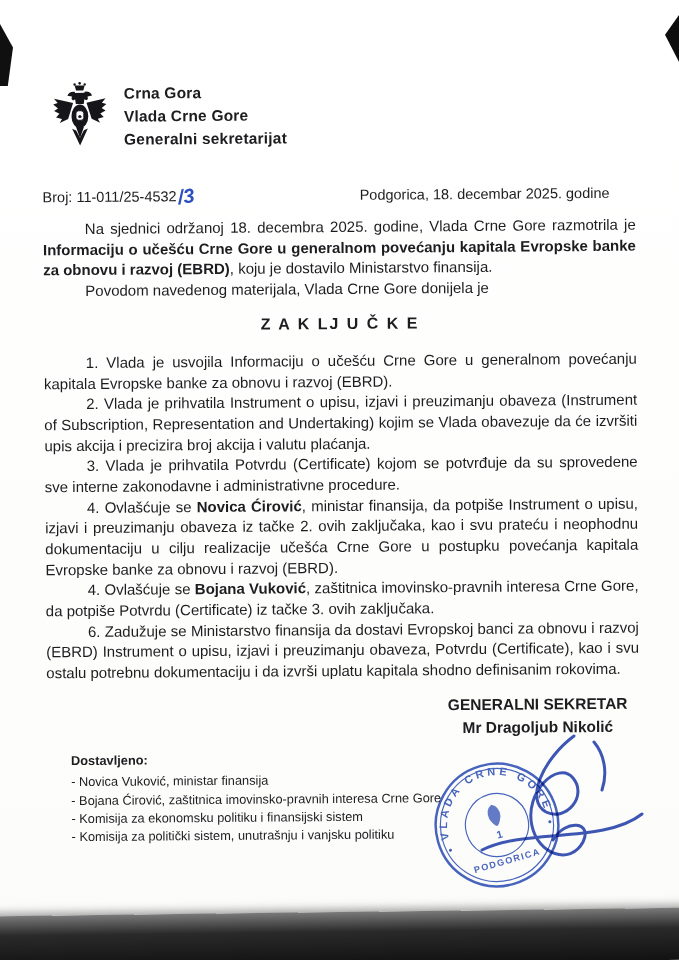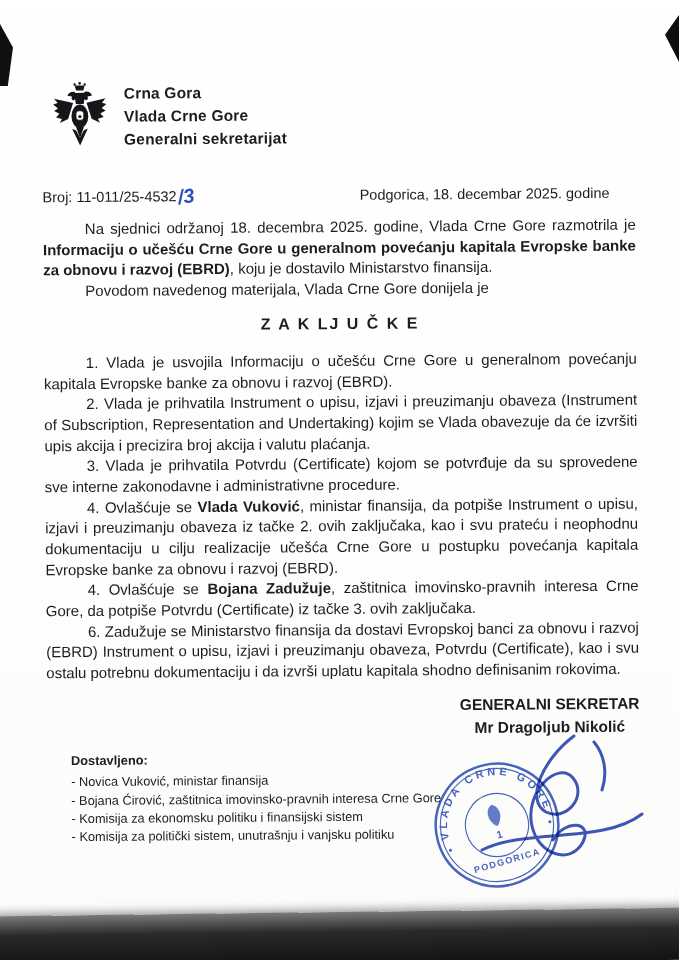--- a/index.html
+++ b/index.html
@@ -23,21 +23,21 @@
   .meta-row{display:flex;justify-content:space-between;align-items:baseline;margin-top:24px;font-size:14.5px;}
   .meta-right{margin-right:26px;}
   .hand{color:#2b4fc0;font-size:20px;font-style:italic;display:inline-block;transform:rotate(-8deg) translateY(2px);font-weight:bold;margin-left:1px;}
   
   .para{margin:0;font-size:15px;line-height:1.38;text-align:justify;text-indent:42px;}
   .first-para{margin-top:12px;}
   .heading{margin:13px 0 16px 0;text-align:center;font-weight:bold;font-size:16px;letter-spacing:2px;text-indent:0;}
   strong{font-weight:bold;}
   
   .sig-row{display:flex;justify-content:flex-end;margin-top:12px;}
-  .sig-block{text-align:center;font-weight:bold;font-size:15.5px;line-height:1.5;margin-right:0;}
+  .sig-block{text-align:center;font-weight:bold;font-size:15.5px;line-height:1.5;margin-right:12px;}
   
   .dist{margin-top:10px;margin-left:24px;font-size:12.8px;line-height:1.42;max-width:420px;}
   .dist-label{font-weight:bold;margin-bottom:3px;}
   
   .stamp-wrap{position:absolute;left:430px;top:758px;width:134px;height:134px;transform:rotate(-16deg);opacity:.88;mix-blend-mode:multiply;}
   .sig-scribble{position:absolute;left:452px;top:720px;width:205px;height:175px;mix-blend-mode:multiply;}
   
   .scan-tl{position:absolute;left:0;top:24px;width:13px;height:62px;background:#101010;clip-path:polygon(0 0,100% 38%,60% 100%,0 100%);}
   .scan-tr{position:absolute;right:0;top:15px;width:14px;height:47px;background:#0e0e0e;clip-path:polygon(100% 0,100% 100%,0 42%);}
   .scan-bottom{
@@ -86,22 +86,22 @@
   </div>
 
   <p class="para first-para"><span>Na sjednici održanoj 18. decembra 2025. godine, Vlada Crne Gore razmotrila je </span><strong>Informaciju o učešću Crne Gore u generalnom povećanju kapitala Evropske banke za obnovu i razvoj (EBRD)</strong><span>, koju je dostavilo Ministarstvo finansija.</span></p>
   <p class="para">Povodom navedenog materijala, Vlada Crne Gore donijela je</p>
 
   <p class="para heading">Z A K LJ U Č K E</p>
 
   <p class="para"><span>1. Vlada je usvojila Informaciju o učešću Crne Gore u generalnom povećanju kapitala Evropske banke za obnovu i razvoj (EBRD).</span><strong></strong><span></span></p>
   <p class="para"><span>2. Vlada je prihvatila Instrument o upisu, izjavi i preuzimanju obaveza (Instrument of Subscription, Representation and Undertaking) kojim se Vlada obavezuje da će izvršiti upis akcija i precizira broj akcija i valutu plaćanja.</span><strong></strong><span></span></p>
   <p class="para"><span>3. Vlada je prihvatila Potvrdu (Certificate) kojom se potvrđuje da su sprovedene sve interne zakonodavne i administrativne procedure.</span><strong></strong><span></span></p>
-  <p class="para"><span>4. Ovlašćuje se </span><strong>Vlada Vuković</strong><span>, ministar finansija, da potpiše Instrument o upisu, izjavi i preuzimanju obaveza iz tačke 2. ovih zaključaka, kao i svu prateću i neophodnu dokumentaciju u cilju realizacije učešća Crne Gore u postupku povećanja kapitala Evropske banke za obnovu i razvoj (EBRD).</span></p>
-  <p class="para"><span>4. Ovlašćuje se </span><strong>Bojana Zadužuje</strong><span>, zaštitnica imovinsko-pravnih interesa Crne Gore, da potpiše Potvrdu (Certificate) iz tačke 3. ovih zaključaka.</span></p>
+  <p class="para"><span>4. Ovlašćuje se </span><strong>Novica Ćirović</strong><span>, ministar finansija, da potpiše Instrument o upisu, izjavi i preuzimanju obaveza iz tačke 2. ovih zaključaka, kao i svu prateću i neophodnu dokumentaciju u cilju realizacije učešća Crne Gore u postupku povećanja kapitala Evropske banke za obnovu i razvoj (EBRD).</span></p>
+  <p class="para"><span>4. Ovlašćuje se </span><strong>Bojana Vuković</strong><span>, zaštitnica imovinsko-pravnih interesa Crne Gore, da potpiše Potvrdu (Certificate) iz tačke 3. ovih zaključaka.</span></p>
   <p class="para"><span>6. Zadužuje se Ministarstvo finansija da dostavi Evropskoj banci za obnovu i razvoj (EBRD) Instrument o upisu, izjavi i preuzimanju obaveza, Potvrdu (Certificate), kao i svu ostalu potrebnu dokumentaciju i da izvrši uplatu kapitala shodno definisanim rokovima.</span><strong></strong><span></span></p>
 
   <div class="sig-row">
     <div class="sig-block">
       <div>GENERALNI SEKRETAR</div>
       <div>Mr Dragoljub Nikolić</div>
     </div>
   </div>
 
   <div class="dist">

